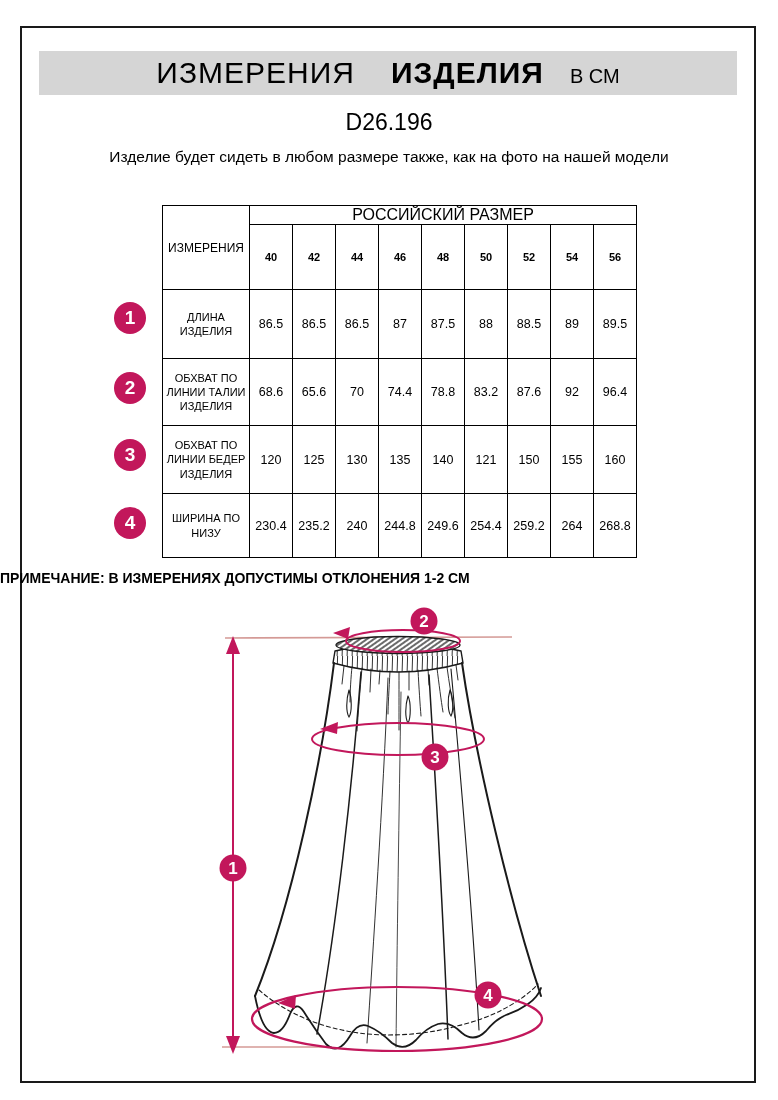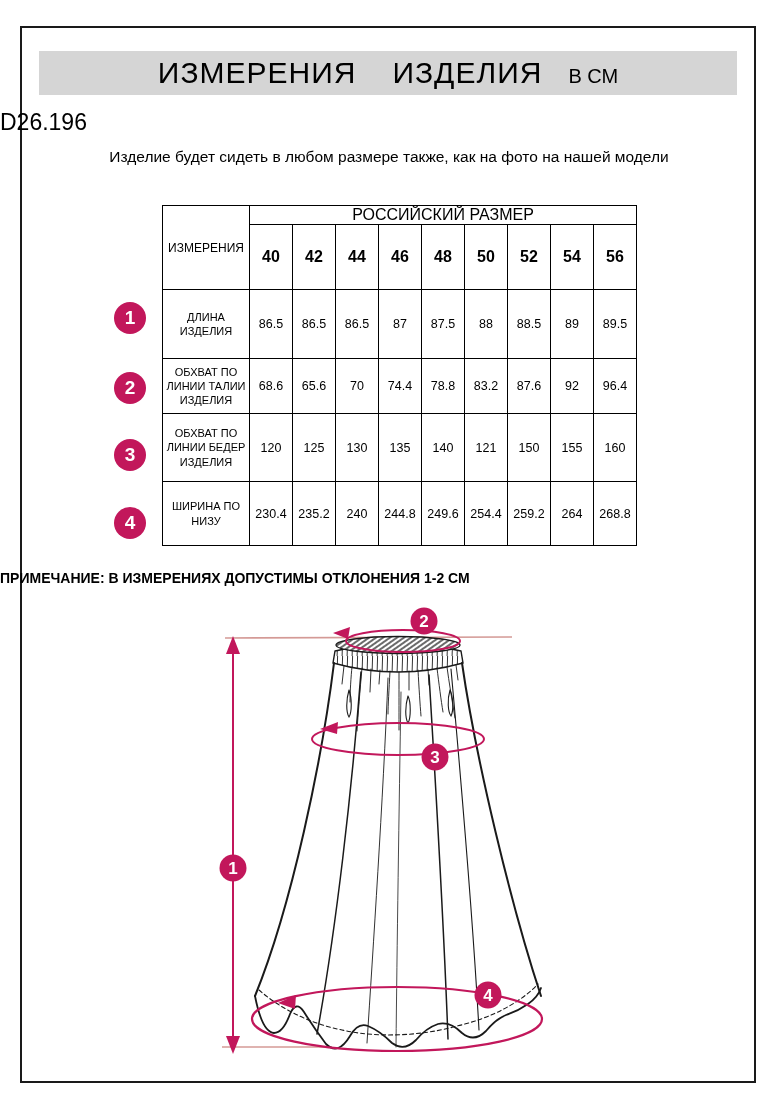--- a/index.html
+++ b/index.html
@@ -4,36 +4,36 @@
 <style>
   html,body{margin:0;padding:0;background:#fff;}
   #page{position:relative;width:778px;height:1100px;background:#fff;overflow:hidden;
         font-family:"Liberation Sans", sans-serif;color:#000;}
   #border-frame{position:absolute;left:20px;top:26px;width:736px;height:1057px;
         border:2px solid #1a1a1a;box-sizing:border-box;}
   
   #title-bar{position:absolute;left:39px;top:51px;width:698px;height:44px;background:#d5d5d5;
         display:flex;align-items:baseline;justify-content:center;}
   #title-bar .t1{font-size:30px;font-weight:400;letter-spacing:1px;align-self:center;}
-  #title-bar .t2{font-size:30px;font-weight:400;letter-spacing:1px;margin-left:36px;align-self:center;}
+  #title-bar .t2{font-size:30px;font-weight:700;letter-spacing:1px;margin-left:36px;align-self:center;}
   #title-bar .t3{font-size:20px;font-weight:500;margin-left:26px;align-self:center;padding-top:6px;}
-  #model{position:absolute;left:0;top:109px;width:778px;font-size:23px;font-weight:400;}
+  #model{position:absolute;left:0;top:109px;width:778px;text-align:center;font-size:23px;font-weight:400;}
   #descr{position:absolute;left:89px;top:146px;width:600px;text-align:center;font-size:15.5px;line-height:1.45;}
   
   #size-table{position:absolute;left:162px;top:205px;border-collapse:collapse;table-layout:fixed;}
   #size-table td,#size-table th{border:1px solid #000;padding:0;text-align:center;vertical-align:middle;
         font-weight:400;}
   .c-measure{width:87px;}
   .c-size{width:43px;}
   .hdr-group{height:14px;font-size:16px;}
-  .hdr-size{height:64px;font-size:16px;font-weight:700 !important;}
+  .hdr-size{height:64px;font-size:11px;font-weight:700 !important;}
   .hdr-measure{font-size:12px;}
   .row-label{font-size:11px;line-height:1.3;padding:2px;}
   .val{font-size:12.5px;}
-  .r1{height:69px;}.r2{height:55px;}.r3{height:68px;}.r4{height:64px;}
+  .r1{height:69px;}.r2{height:67px;}.r3{height:68px;}.r4{height:64px;}
   
   .tbadge{position:absolute;left:114px;width:32px;height:32px;border-radius:50%;background:#c2175b;
         color:#fff;font-size:19px;font-weight:700;text-align:center;line-height:32px;}
   #note{position:absolute;left:0;top:570px;width:778px;text-align:left;font-size:14px;font-weight:700;}
   #sketch{position:absolute;left:0;top:0;}
 </style>
 </head>
 <body>
 
 <div id="page">

